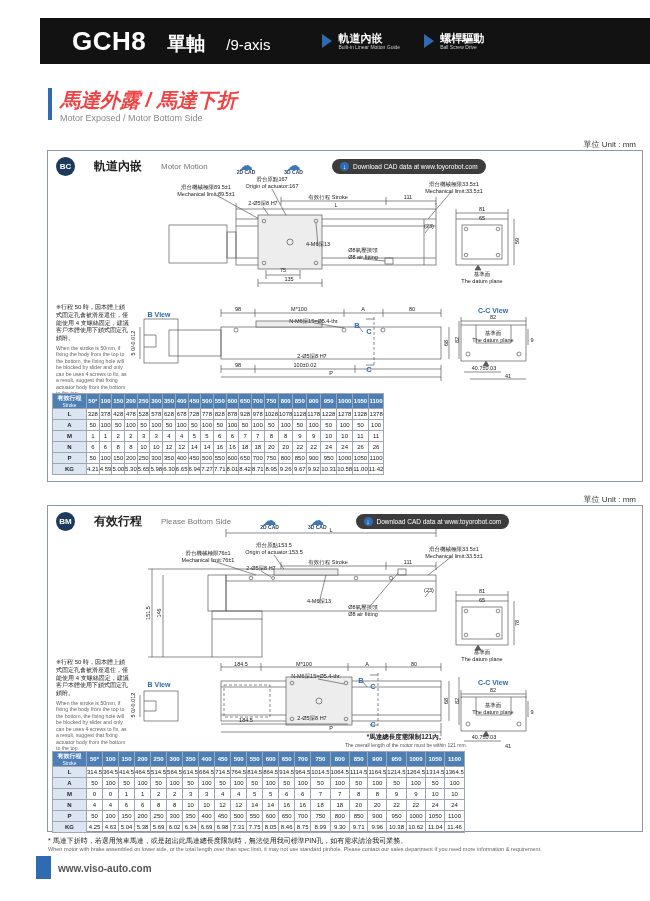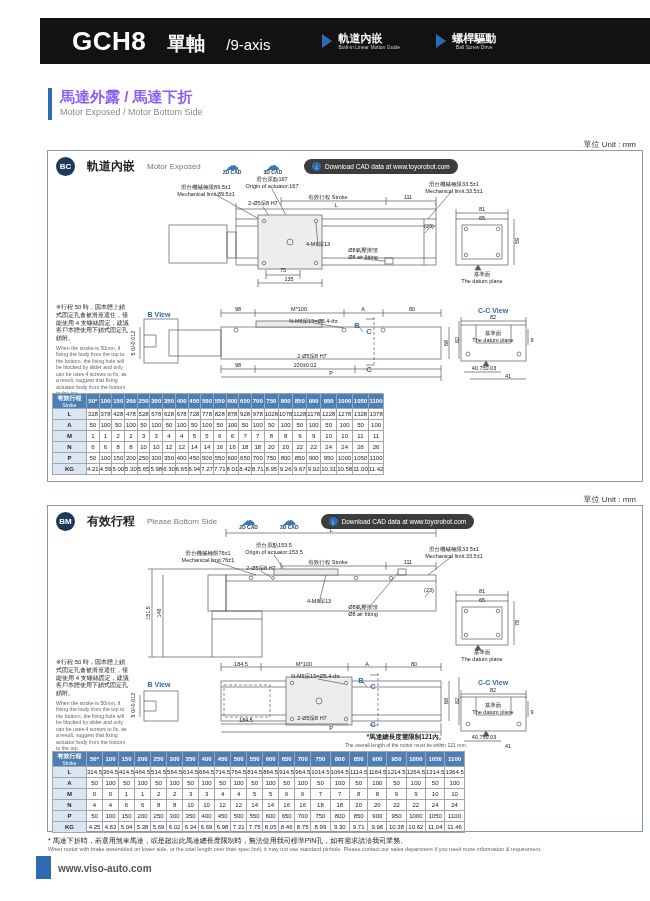--- a/index.html
+++ b/index.html
@@ -8,39 +8,39 @@
 
   
   .topbar{position:absolute;left:40px;top:18px;right:0;height:46px;background:#121212;
           display:flex;align-items:center;color:#fff;}
   .brand{display:flex;align-items:baseline;gap:21px;padding-left:32px;}
   .model{font-size:26px;font-weight:bold;letter-spacing:.5px;}
   .axis-zh{font-size:19px;font-weight:bold;}
   .axis-en{font-size:15px;font-weight:normal;}
   .fbadge{display:flex;align-items:center;gap:6px;}
   .fbadge.b1{margin-left:52px;}
-  .fbadge.b2{margin-left:36px;text-align:center;}
+  .fbadge.b2{margin-left:24px;}
   .tri{width:0;height:0;border-left:10px solid #2e6bb0;border-top:7px solid transparent;border-bottom:7px solid transparent;}
   .fb-zh{font-size:11px;font-weight:bold;line-height:1.15;}
   .fb-en{font-size:5px;color:#c9c9c9;}
 
   
   .sec{position:absolute;left:48px;top:88px;display:flex;gap:8px;}
   .sec-bar{width:4px;height:32px;background:#2e6bb0;}
-  .sec-zh{font-size:15px;font-weight:bold;color:#8b5cf6;line-height:1.25;}
+  .sec-zh{font-size:20px;font-weight:bold;color:#ef4444;line-height:1.25;font-style:italic;}
   .sec-en{font-size:9px;color:#8a8a8a;}
 
   .unit{position:absolute;right:14px;font-size:8px;color:#333;text-align:center;}
   .unit.u1{top:139px}.unit.u2{top:494px}
 
   
   .panel{position:absolute;left:47px;width:594px;border:1px solid #8c98a4;background:#fff;}
   .panel.bc{top:150px;height:330px;}
   .panel.bm{top:505px;height:325px;}
-  .phead{position:absolute;left:8px;top:5px;display:flex;align-items:center;gap:12px;height:21px;}
+  .phead{position:absolute;left:8px;top:5px;display:flex;align-items:center;gap:19px;height:21px;}
   .pbadge{width:19px;height:19px;border-radius:50%;background:#1b3a5c;color:#fff;font-size:8px;
           font-weight:bold;display:flex;align-items:center;justify-content:center;flex:none;}
   .ptitle-zh{font-size:12px;font-weight:bold;color:#222;}
   .ptitle-en{font-size:8px;color:#777;}
   .cad{display:flex;flex-direction:column;align-items:center;line-height:1;margin-left:10px;cursor:pointer;}
   .cloud{font-size:14px;color:#3f76b4;}
   .cad-label{font-size:5px;font-weight:bold;color:#1b3a5c;margin-top:-2px;}
   .dlpill{display:flex;align-items:center;gap:4px;background:#3c3c3c;color:#fff;font-size:6.5px;
           border-radius:9px;padding:3px 8px;margin-left:10px;cursor:pointer;}
   .dlicon{width:9px;height:9px;border-radius:50%;background:#2e6bb0;color:#fff;font-size:7px;
@@ -117,21 +117,21 @@
     </div>
   </section>
 
   <div class="unit u1">單位 Unit : mm</div>
   <div class="unit u2">單位 Unit : mm</div>
 
   <div class="panel bc">
     <div class="phead">
       <div class="pbadge">BC</div>
       <span class="ptitle-zh">軌道內嵌</span>
-      <span class="ptitle-en">Motor Exposed</span>
+      <span class="ptitle-en">Motor Motion</span>
       <div class="cad">
         <span class="cloud">☁</span>
         <span class="cad-label">2D CAD</span>
       </div>
       <div class="cad">
         <span class="cloud">☁</span>
         <span class="cad-label">3D CAD</span>
       </div>
       <div class="dlpill">
         <span class="dlicon">↓</span>

